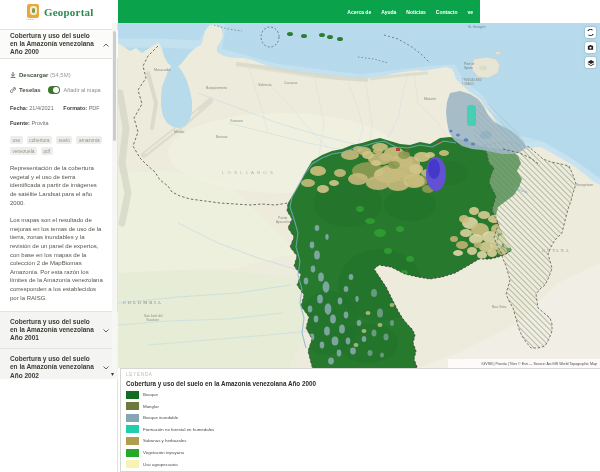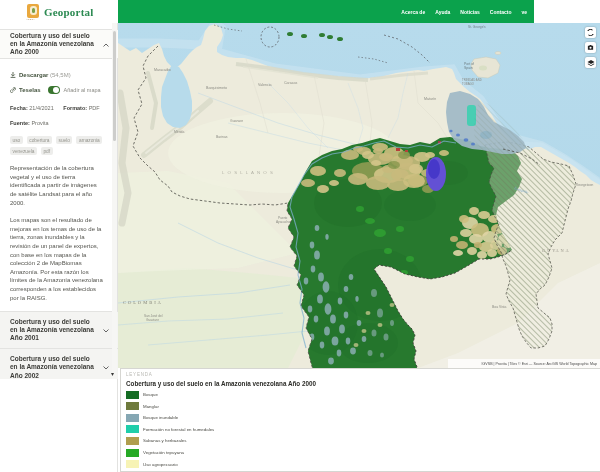--- a/index.html
+++ b/index.html
@@ -1,20 +1,20 @@
 <!DOCTYPE html>
 <html><head>
 <meta charset="utf-8">
 <style>
 * { margin:0; padding:0; box-sizing:border-box; }
 html,body { width:600px; height:472px; overflow:hidden; font-family:"Liberation Sans", sans-serif; background:#fff; }
 #app { position:relative; width:600px; height:472px; }
 
 
-#hdr { position:absolute; top:0; left:0; width:534px; height:23px; background:#0ba24c; }
+#hdr { position:absolute; top:0; left:0; width:480px; height:23px; background:#0ba24c; }
 #hdr .logo { position:absolute; left:0; top:0; width:118px; height:23px; background:#fff; display:flex; align-items:center; }
 #hdr .logobox { width:12px; height:14px; margin-left:27px; margin-top:-2px; background:#e9a83e; border-radius:2px; position:relative; }
 #hdr .logobox:after{ content:""; position:absolute; left:2.5px; top:2px; width:7px; height:9px; background:#f7ecd0; border-radius:3px;}
 #hdr .logobox:before{ content:""; position:absolute; left:4.5px; top:4px; width:3px; height:5px; background:#7aa04a; border-radius:2px; z-index:1;}
 #hdr .logosub { position:absolute; left:26px; top:18px; width:14px; height:2px; font-size:2px; color:#8a6d3b; letter-spacing:0.4px; overflow:hidden;}
 #hdr .brand { font-family:"Liberation Serif", serif; font-size:11px; font-weight:bold; color:#2c8a52; margin-left:5px; letter-spacing:.2px;}
 #hdr nav { position:absolute; right:7px; top:0; height:23px; display:flex; align-items:center; gap:10px; }
 #hdr nav span { color:#fff; font-size:5px; font-weight:bold; }
 
 

